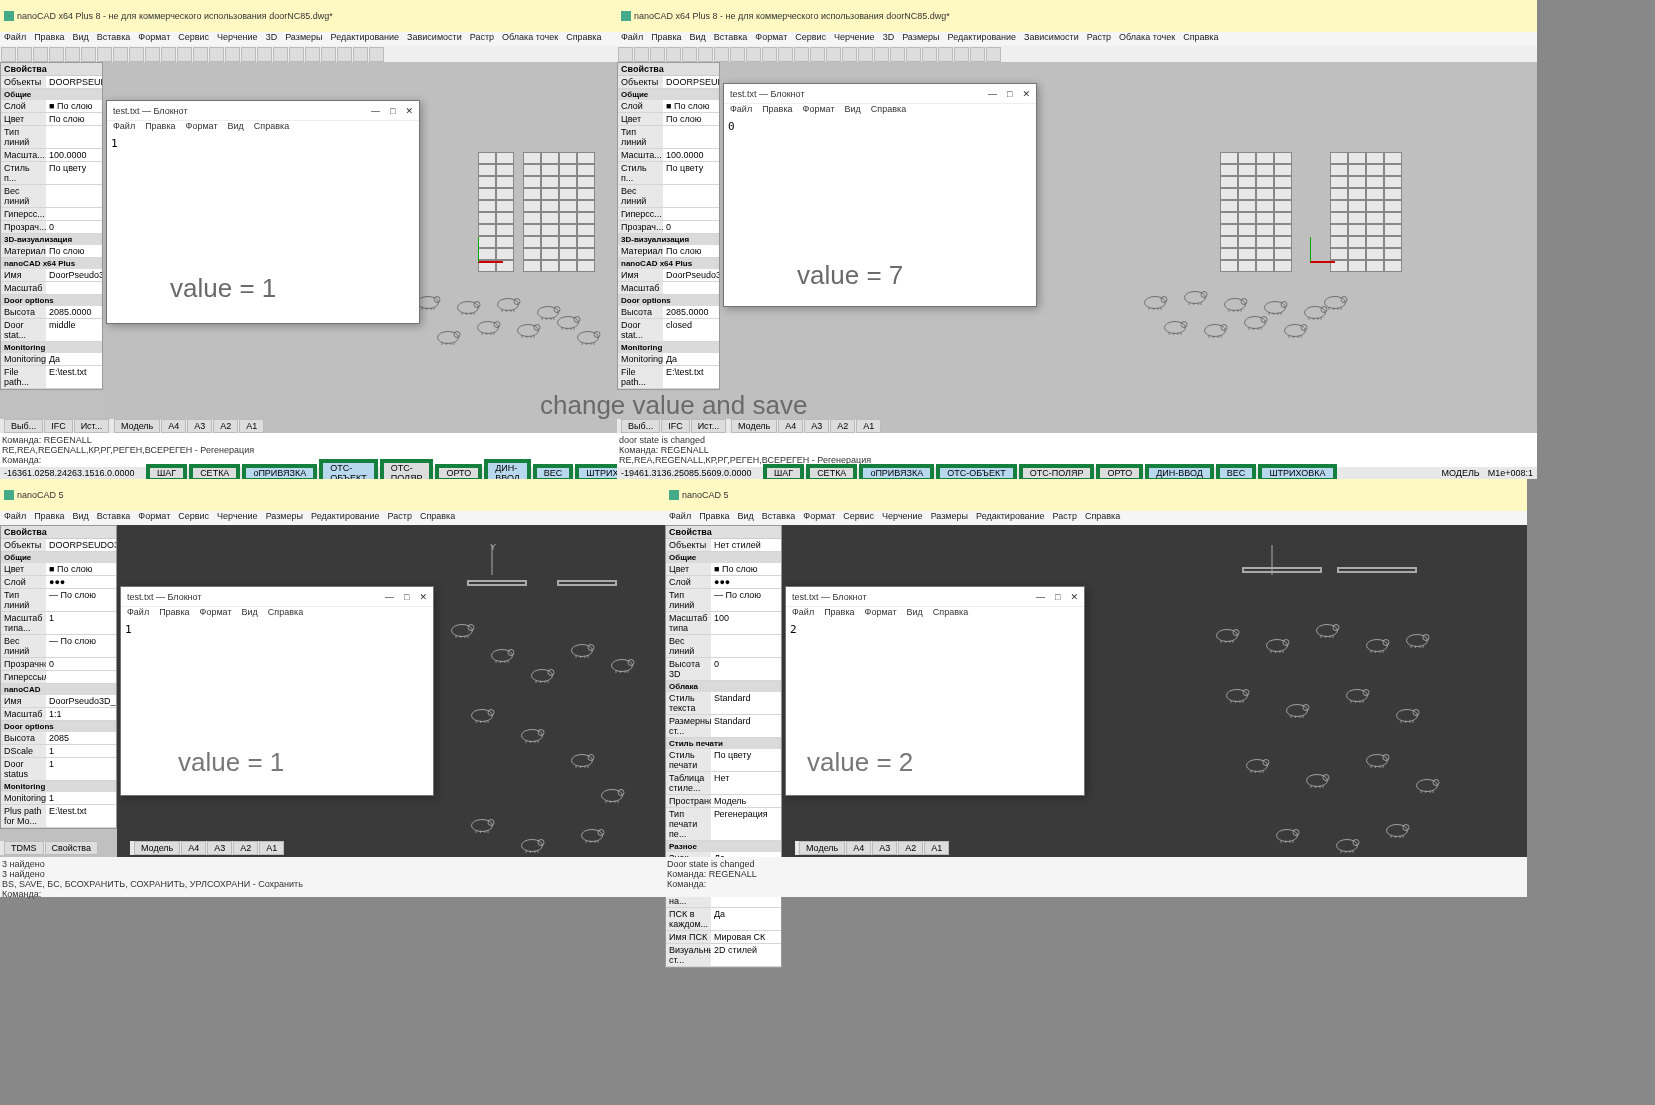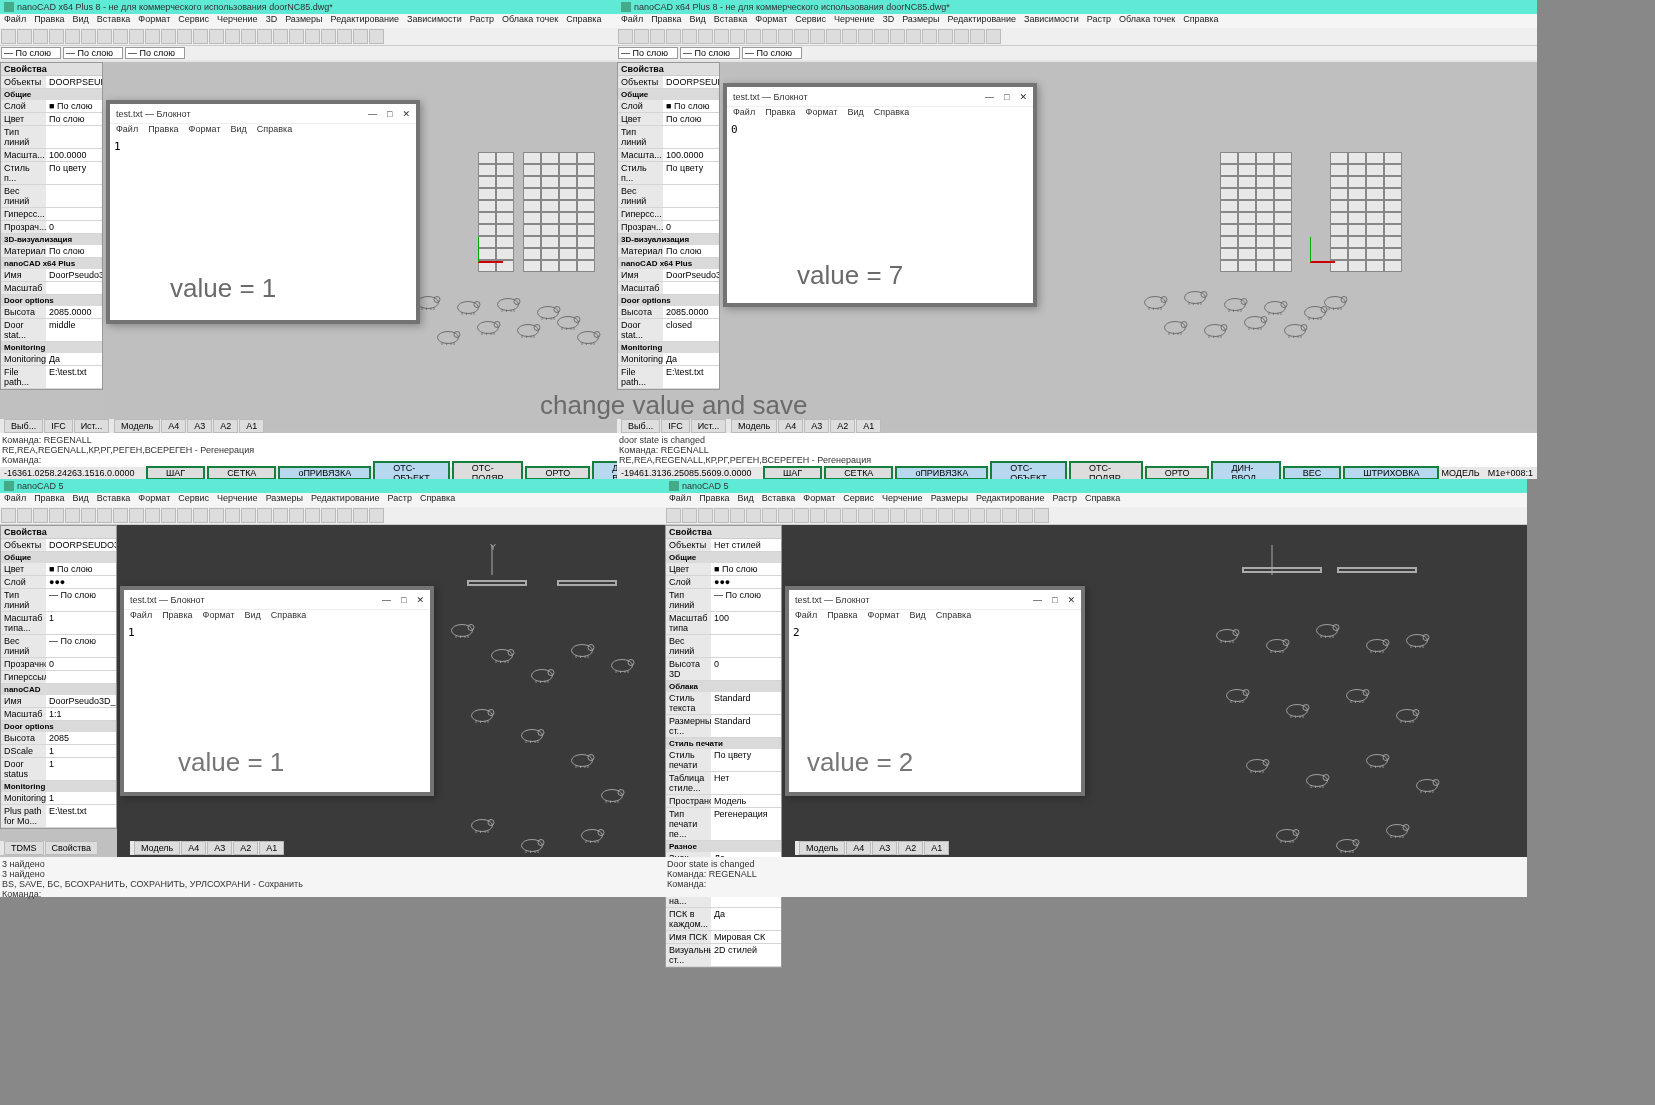--- a/index.html
+++ b/index.html
@@ -2,49 +2,49 @@
 <html><head>
 <meta charset="utf-8">
 <style>
 *{margin:0;padding:0;box-sizing:border-box;font-family:'Segoe UI',Tahoma,sans-serif;font-size:9px}
 body{background:#888;width:1655px;height:1105px;position:relative;overflow:hidden}
 .quad{position:absolute;background:#c0c0c0}
 .q1{left:0;top:0;width:617px;height:479px}
 .q2{left:617px;top:0;width:920px;height:479px}
 .q3{left:0;top:479px;width:665px;height:418px}
 .q4{left:665px;top:479px;width:862px;height:418px}
-.title-bar{height:14px;background:#5eead4;display:flex;align-items:center;padding:7px 4px;font-size:9px;color:#333}
+.title-bar{height:14px;background:#fef9c3;display:flex;align-items:center;padding:16px 4px;font-size:9px;color:#333}
 .title-bar .ico{width:10px;height:10px;background:#4a8;margin-right:3px}
 .menu-bar{height:14px;background:#f5f5f5;display:flex;gap:8px;padding:0 4px;font-size:9px;color:#222}
 .menu-bar span{cursor:default}
 .toolbar{height:18px;background:#efefef;display:flex;gap:1px;padding:1px;align-items:center;border-bottom:1px solid #ccc}
 .tbtn{width:15px;height:15px;background:#ddd;border:1px solid #bbb}
 .toolbar2{height:14px;background:#efefef;display:flex;gap:2px;padding:1px;align-items:center;font-size:8px}
 .dd{height:12px;background:#fff;border:1px solid #999;padding:0 2px;min-width:60px;display:flex;align-items:center}
 .tab-bar{height:16px;background:#e5e5e5;display:flex;gap:1px;padding-left:100px;align-items:end}
 .tab{background:#f8f8f8;border:1px solid #ccc;border-bottom:none;padding:1px 8px;font-size:9px}
 .tab.inactive{background:#ddd}
 .props{position:absolute;left:0;top:62px;width:103px;background:#e8e8e8;border:1px solid #999;z-index:2}
 .props-hdr{background:#dfdfdf;padding:1px 3px;font-size:9px;font-weight:bold;border-bottom:1px solid #ccc}
 .prop-row{display:flex;border-bottom:1px solid #d5d5d5;font-size:8px}
 .prop-row .k{width:45px;padding:1px 3px;background:#e8e8e8}
 .prop-row .v{flex:1;padding:1px 3px;background:#fff;overflow:hidden}
 .prop-sec{background:#dadada;padding:1px 3px;font-size:8px;font-weight:bold}
 .canvas{position:absolute;left:103px;right:0;top:62px;bottom:50px;background:#bfbfbf;overflow:hidden}
 .canvas.dark{background:#3a3a3a}
-.notepad{position:absolute;background:#fff;border:4px solid #737373;box-shadow:2px 2px 8px rgba(0,0,0,0.3);z-index:10}
+.notepad{position:absolute;background:#fff;border:1px solid #737373;box-shadow:2px 2px 8px rgba(0,0,0,0.3);z-index:10}
 .np-title{height:20px;background:#fff;display:flex;align-items:center;padding:0 6px;font-size:10px;color:#333;border-bottom:1px solid #eee}
 .np-title .controls{margin-left:auto;display:flex;gap:10px}
 .np-menu{height:14px;display:flex;gap:10px;padding:0 6px;font-size:10px;color:#333}
 .np-body{padding:2px 4px;font-size:11px;color:#000;font-family:Consolas,monospace}
 .overlay-text{position:absolute;font-size:26px;color:#6a6a6a;font-weight:400;z-index:20;pointer-events:none}
 .center-text{position:absolute;left:540px;top:390px;font-size:26px;color:#6a6a6a;z-index:30;font-weight:400}
 .status{position:absolute;bottom:0;left:0;right:0;height:30px;background:#fff;font-size:8px;padding:2px;color:#333}
 .status-btns{position:absolute;bottom:0;left:0;right:0;height:12px;background:#e8e8e8;display:flex;gap:2px;padding:0 4px;font-size:8px;align-items:center}
-.sbtn{padding:0 18px;background:#ddd;border:2px solid #15803d}
+.sbtn{padding:0 7px;background:#ddd;border:4px solid #15803d}
 .sbtn.on{background:#b8d8f0}
 .wall{position:absolute;display:flex}
 .brick-col{display:flex;flex-direction:column}
 .brick{width:18px;height:12px;background:#e8e8e8;border:1px solid #888}
 .sheep{position:absolute;width:30px;height:18px}
 .sheep svg{width:100%;height:100%}
 .axis{position:absolute}
 .botinfo{position:absolute;left:0;bottom:0;width:100%;height:40px;background:#f5f5f5;color:#333;font-size:8px;padding:2px;z-index:5}
 .btabs{height:14px;background:#e8e8e8;display:flex;gap:1px;font-size:8px;padding-left:4px}
 .btab{padding:1px 6px;background:#ddd;border:1px solid #bbb}

